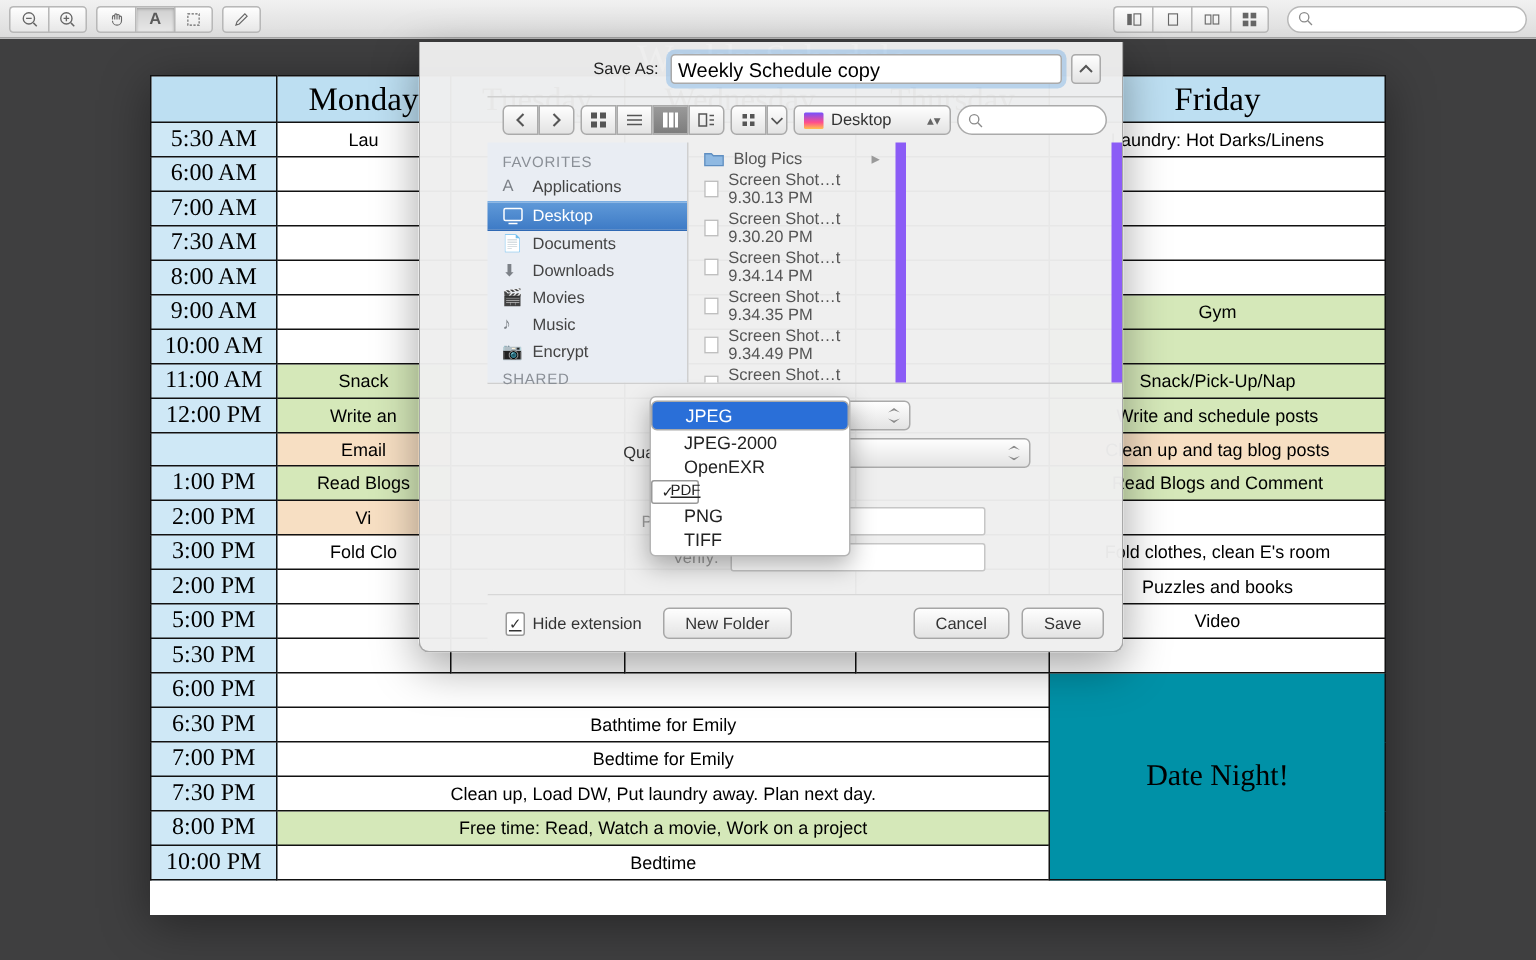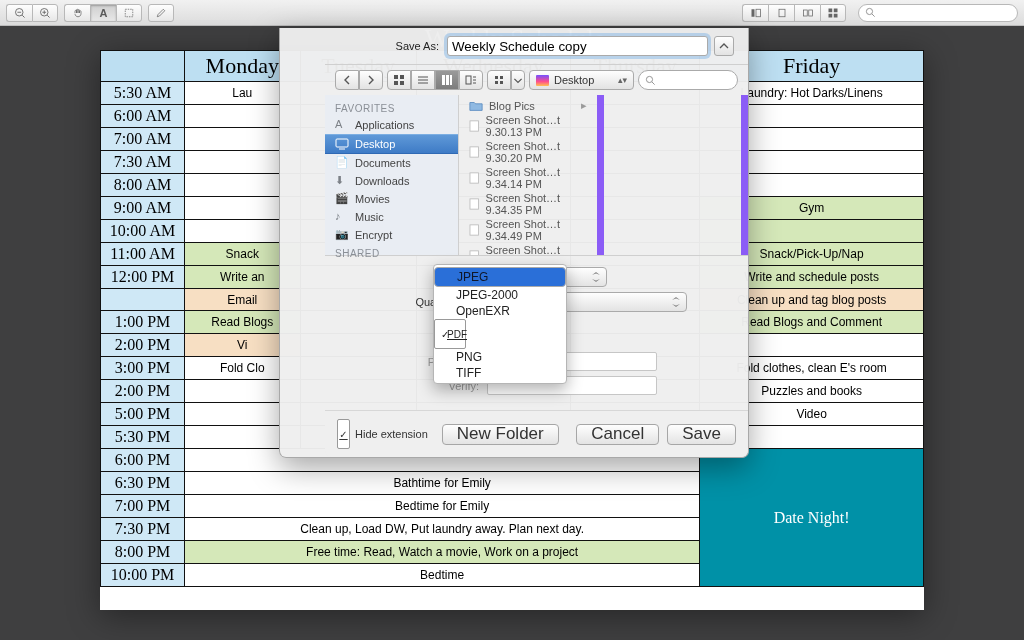--- a/index.html
+++ b/index.html
@@ -27,21 +27,21 @@
   .tspacer{flex:1;}
 
   
   .docwrap { position:absolute; left:100px; top:50px; width:824px; height:560px; background:#fff; box-shadow:0 6px 30px rgba(0,0,0,.4);}
   .docwrap table { border-collapse:collapse; width:100%; font-size:12px;}
   .docwrap th, .docwrap td { border:1px solid #111; padding:2px 4px; height:22px; font-weight:normal;}
   .docwrap thead th { font-family:"Comic Sans MS",cursive; font-size:22px; background:#bddff2; }
   .timec { width:84px; font-family:"Comic Sans MS",cursive; font-size:16px; text-align:center; background:#cfe8f6;}
   .green{background:#d5e8b9;}
   .peach{background:#f7dfc3;}
-  .teal{background:#0091a7; color:#ffffff; font-family:"Comic Sans MS",cursive; font-size:16px; text-align:center;}
+  .teal{background:#0091a7; color:#000000; font-family:"Comic Sans MS",cursive; font-size:20px; text-align:center;}
   .mid{ text-align:center;}
 
   
   .dialog {
     position:absolute; left:279px; top:28px; width:470px;
     background:rgba(238,238,238,.97); border:1px solid #a8a8a8; border-top:none;
     border-radius:0 0 7px 7px; box-shadow:0 10px 30px rgba(0,0,0,.35);
     font-size:11px; color:#333;padding-left:45px;
   }
   .drow { display:flex; align-items:center; padding:8px 14px; }
@@ -72,29 +72,29 @@
   .frow{display:flex;align-items:center;padding:1px 10px;color:#555;gap:6px;}
   .frow .fic{width:14px;height:12px;}
   .frow .chev{color:#9a9a9a;}
 
   .opts{padding:6px 14px 10px;}
   .opts .orow{display:flex;align-items:center;margin:5px 0;}
   .opts .olab{width:140px;text-align:right;margin-right:8px;}
   .opts input[type=text]{height:19px;border:1px solid #c6c6c6;border-radius:2px;background:#fff;width:170px;}
   .pop{ height:20px;border:1px solid #aaa;border-radius:4px;background:linear-gradient(#fefefe,#e3e3e3);padding:0 20px 0 8px;display:flex;align-items:center;position:relative;min-width:200px;}
   .pop:after{content:"";position:absolute;right:6px;top:4px;width:8px;height:10px;background:linear-gradient(#8a8a8a,#8a8a8a);clip-path:polygon(50% 0,100% 30%,50% 15%,0 30%,50% 0,50% 100%,100% 70%,50% 85%,0 70%,50% 100%);}
-  .chk{width:13px;height:30px;border:1px solid #999;border-radius:2px;margin-right:5px;background:#fff;display:inline-flex;align-items:center;justify-content:center;font-size:10px;text-decoration:underline;}
+  .chk{width:13px;height:16px;border:1px solid #999;border-radius:2px;margin-right:5px;background:#fff;display:inline-flex;align-items:center;justify-content:center;font-size:10px;text-decoration:underline;}
   .bottom{display:flex;align-items:center;padding:8px 12px;border-top:1px solid #d7d7d7;background:rgba(238,238,238,.97);border-radius:0 0 7px 7px;}
-  .btn{height:21px;padding:0 14px;border:1px solid #a6a6a6;border-radius:4px;background:linear-gradient(#fefefe,#e3e3e3);font-size:17px;display:flex;align-items:center;}
+  .btn{height:21px;padding:0 14px;border:1px solid #a6a6a6;border-radius:4px;background:linear-gradient(#fefefe,#e3e3e3);font-size:11px;display:flex;align-items:center;}
   .btn + .btn{margin-left:8px;}
 
   
   .menu{position:absolute;left:433px;top:264px;width:134px;background:#fff;border:1px solid #b5b5b5;border-radius:4px;box-shadow:0 6px 16px rgba(0,0,0,.3);padding:2px 0;font-size:12px;}
   .mi{padding:1px 8px 1px 22px;position:relative;color:#222;}
-  .mi.sel{background:#2a6fd8;color:#0f172a;}
+  .mi.sel{background:#2a6fd8;color:#ffffff;}
   .mi.chk:before{content:"✓";position:absolute;left:6px;}
 
   .hidden-title{position:absolute;left:120px;top:24px;width:790px;text-align:center;font-family:"Comic Sans MS",cursive;font-size:26px;color:#d5d5d5;}
 </style>
 </head>
 <body>
 
 <div class="topbar">
   <div class="grp">
     <div class="tbtn">

